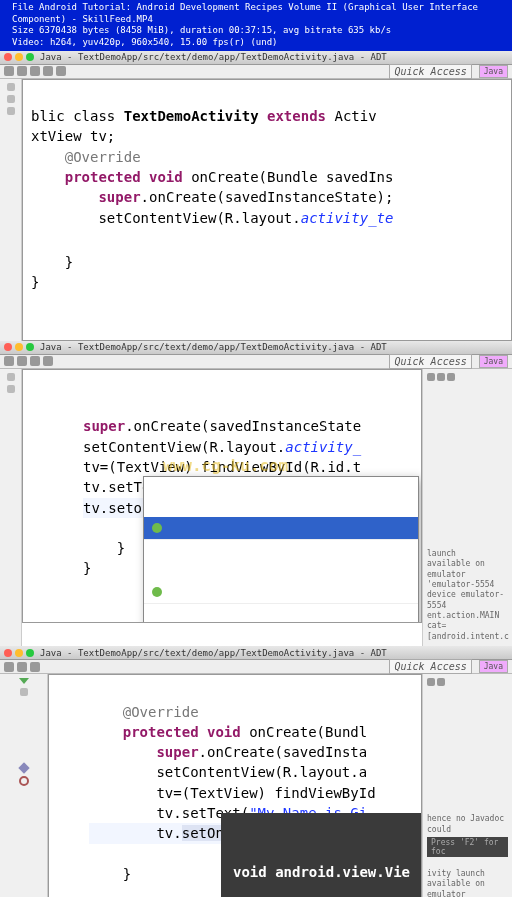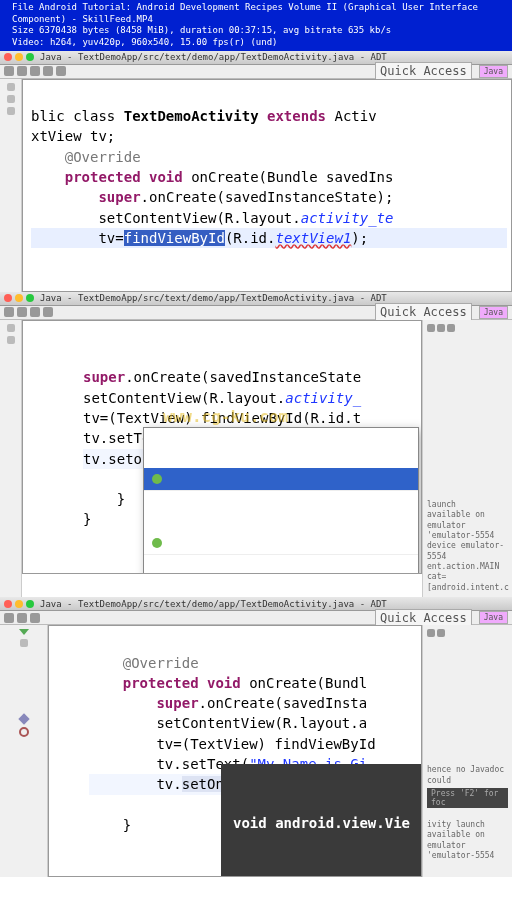--- a/index.html
+++ b/index.html
@@ -46,25 +46,26 @@
     padding: 0 4px;
     gap: 3px;
   }
   .tool-icon {
     width: 10px; height: 10px;
     background: #999;
     border-radius: 2px;
   }
   .quick-access {
     margin-left: auto;
-    font-size: 12px;
+    font-size: 10px;
     color: #555;
     padding: 1px 4px;
     border: 1px solid #aaa;
     background: #f5f5f5;
+    font-style: italic;
   }
   .java-badge {
     font-size: 8px;
     color: #555;
     padding: 1px 4px;
     border: 1px solid #aaa;
     background: #f0abfc;
     margin-left: 4px;
   }
   
@@ -151,21 +152,21 @@
     font-size: 13px;
     padding: 10px 12px;
     width: 202px;
     left: 172px;
     top: 138px;
     line-height: 1.5;
   }
   .dark-tooltip .hdr { color:#fff; font-weight:bold; margin-bottom:18px; font-size:14px; }
   
   .panel-stack > .panel { position:relative; }
-  .panel1 .editor { height: 213px; }
+  .panel1 .editor { height: 262px; }
   .panel2 .editor { height: 254px; }
   .panel3 .editor { height: 252px; }
 
   .console-line { font-size:8px; color:#666; line-height:1.3; }
   .mini-rule { height:4px; display:block; }
   
   .gutter-marks { display:flex; flex-direction:column; align-items:center; padding-top:4px; gap:4px;}
   .gutter-mark { width:8px; height:8px; background:#bbb; border-radius:2px;}
   .gutter-arrow { width:0;height:0;border-left:5px solid transparent;border-right:5px solid transparent;border-top:6px solid #5a5;}
   .gutter-diamond { width:8px;height:8px;background:#88b; transform:rotate(45deg);}
@@ -210,21 +211,20 @@
         <span class="gutter-mark"></span>
       </div>
     </div>
     <div class="editor">
 <span><span>blic class </span><span class="cls">TextDemoActivity</span><span> </span><span class="kw">extends</span><span> Activ</span></span>
 <span>xtView tv;</span>
 <span class="annot">    @Override</span>
 <span>    <span class="kw">protected</span> <span class="kw">void</span><span> onCreate(Bundle savedIns</span></span>
 <span><span>        </span><span class="kw">super</span><span>.onCreate(savedInstanceState)</span>;</span>
 <span><span>        setContentView(R.layout.</span><span class="field">activity_te</span></span>
-<span class="line-hl"><span>        tv=</span><span class="sel">findViewById</span><span>(R.id.</span><span class="field-err">textView1</span><span>);</span></span>
 <span class="mini-rule"></span>
 <span>    }</span>
 <span>}</span>
     </div>
   </div>
 </div>
 
 <div class="panel panel2">
   <div class="titlebar">
     <div class="traffic-lights">

